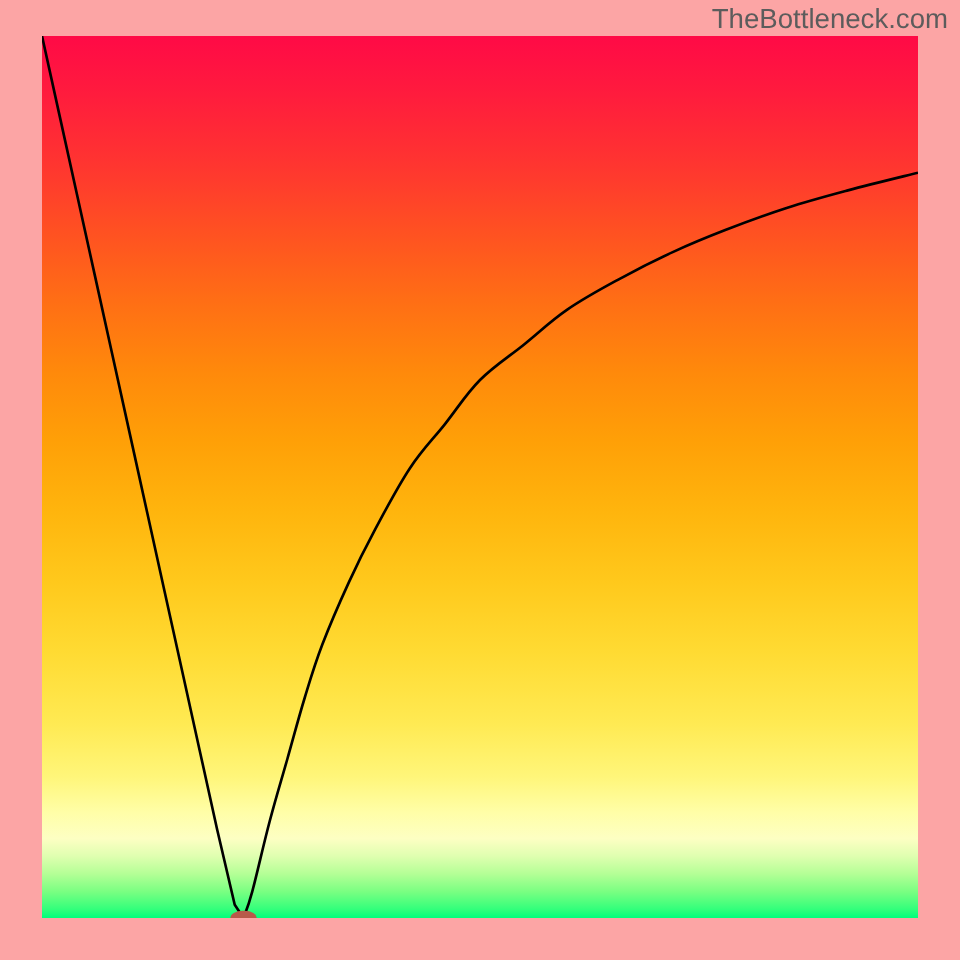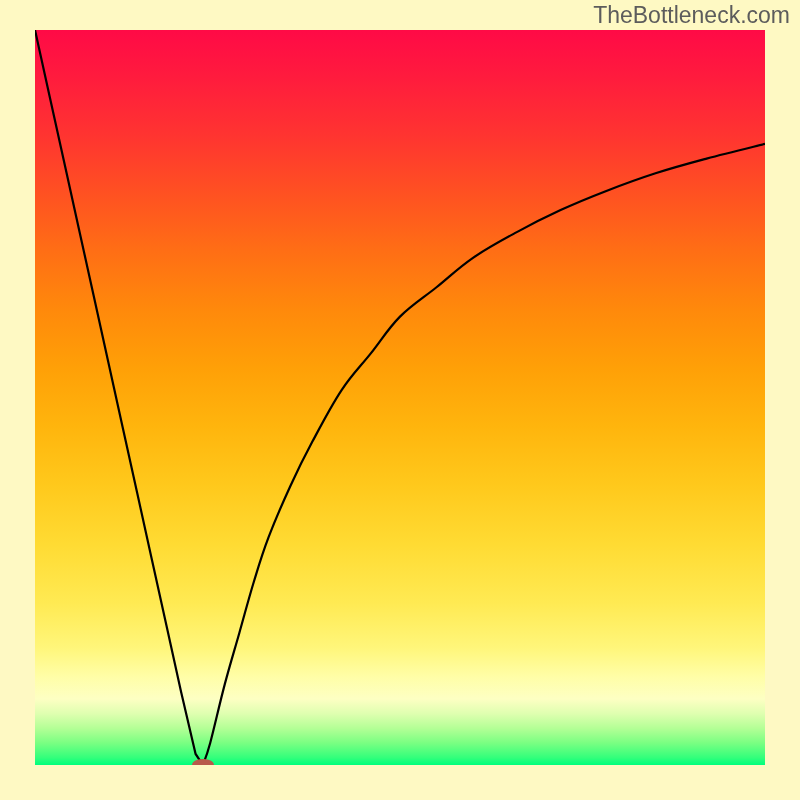--- a/index.html
+++ b/index.html
@@ -8,21 +8,21 @@
     width: 800px;
     height: 800px;
     overflow: hidden;
     background: #000;
     font-family: Arial, Helvetica, sans-serif;
   }
   .frame {
     position: relative;
     width: 800px;
     height: 800px;
-    background: #fef9c3;
+    background: #fca5a5;
   }
   .attribution {
     position: absolute;
     top: 2px;
     right: 10px;
     color: #5c5c5c;
     font-size: 23px;
     font-weight: 400;
     letter-spacing: 0px;
     z-index: 10;

